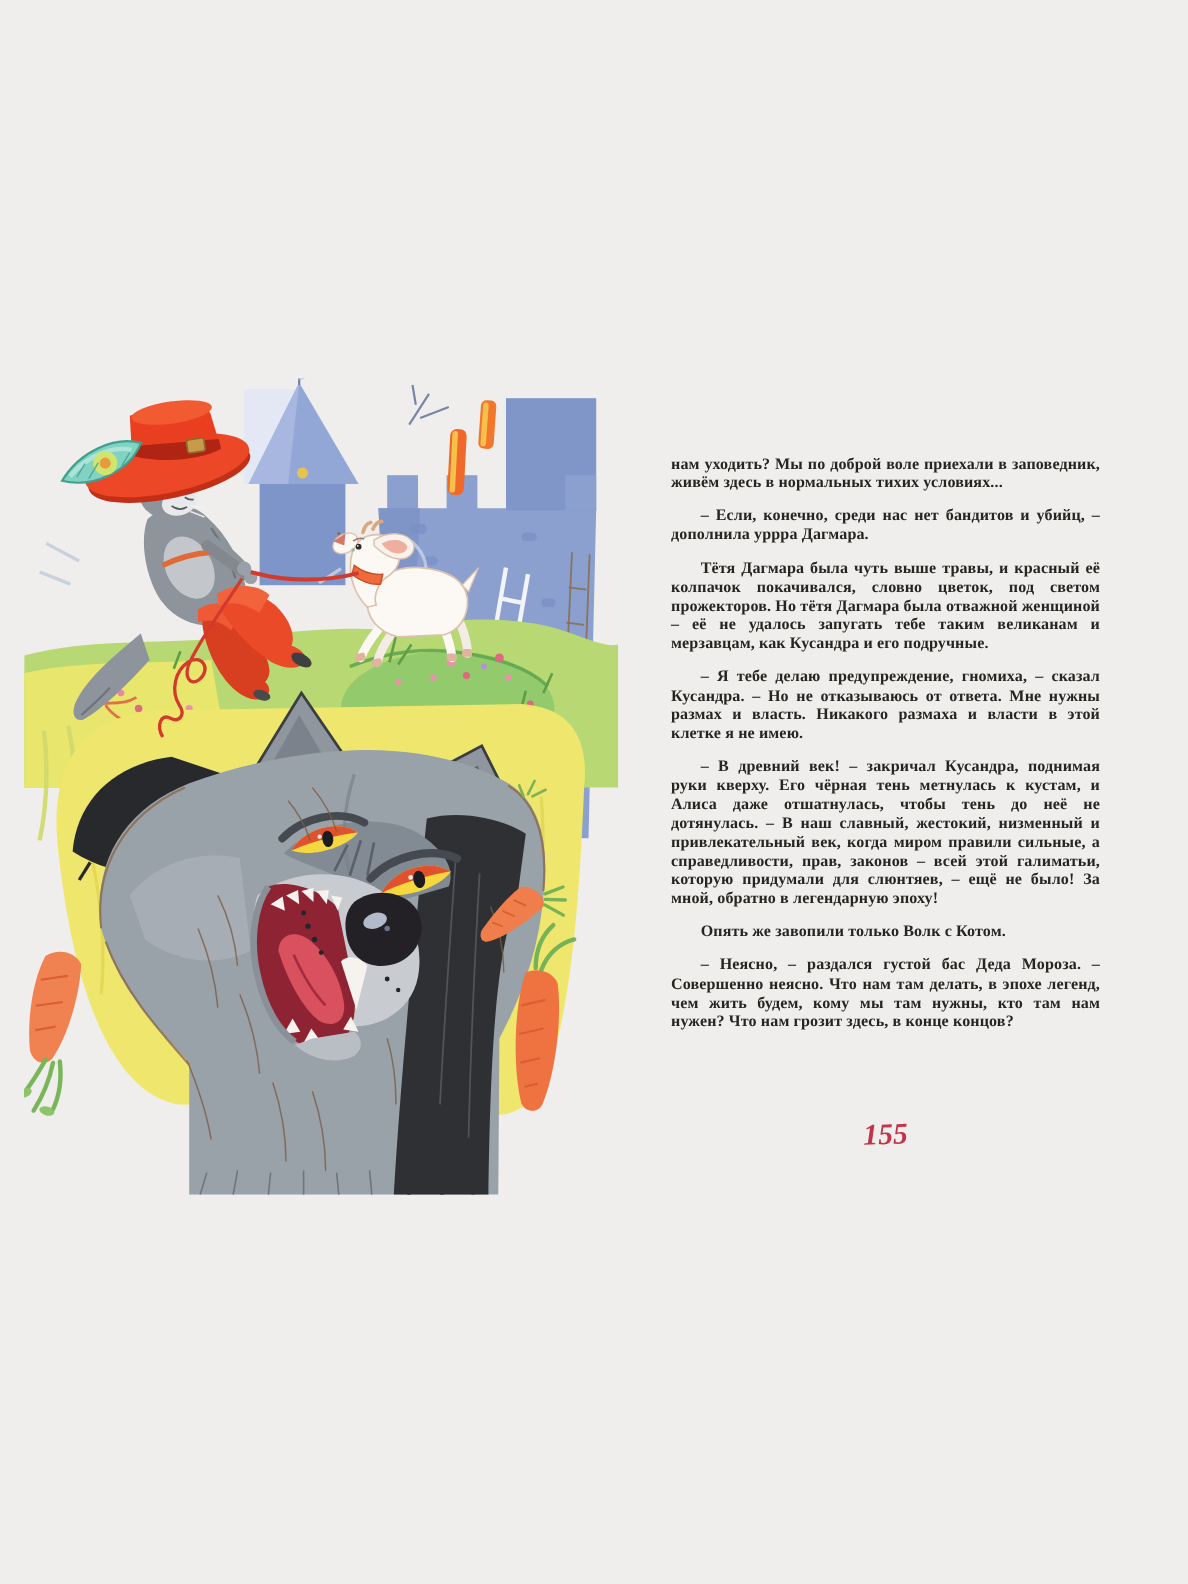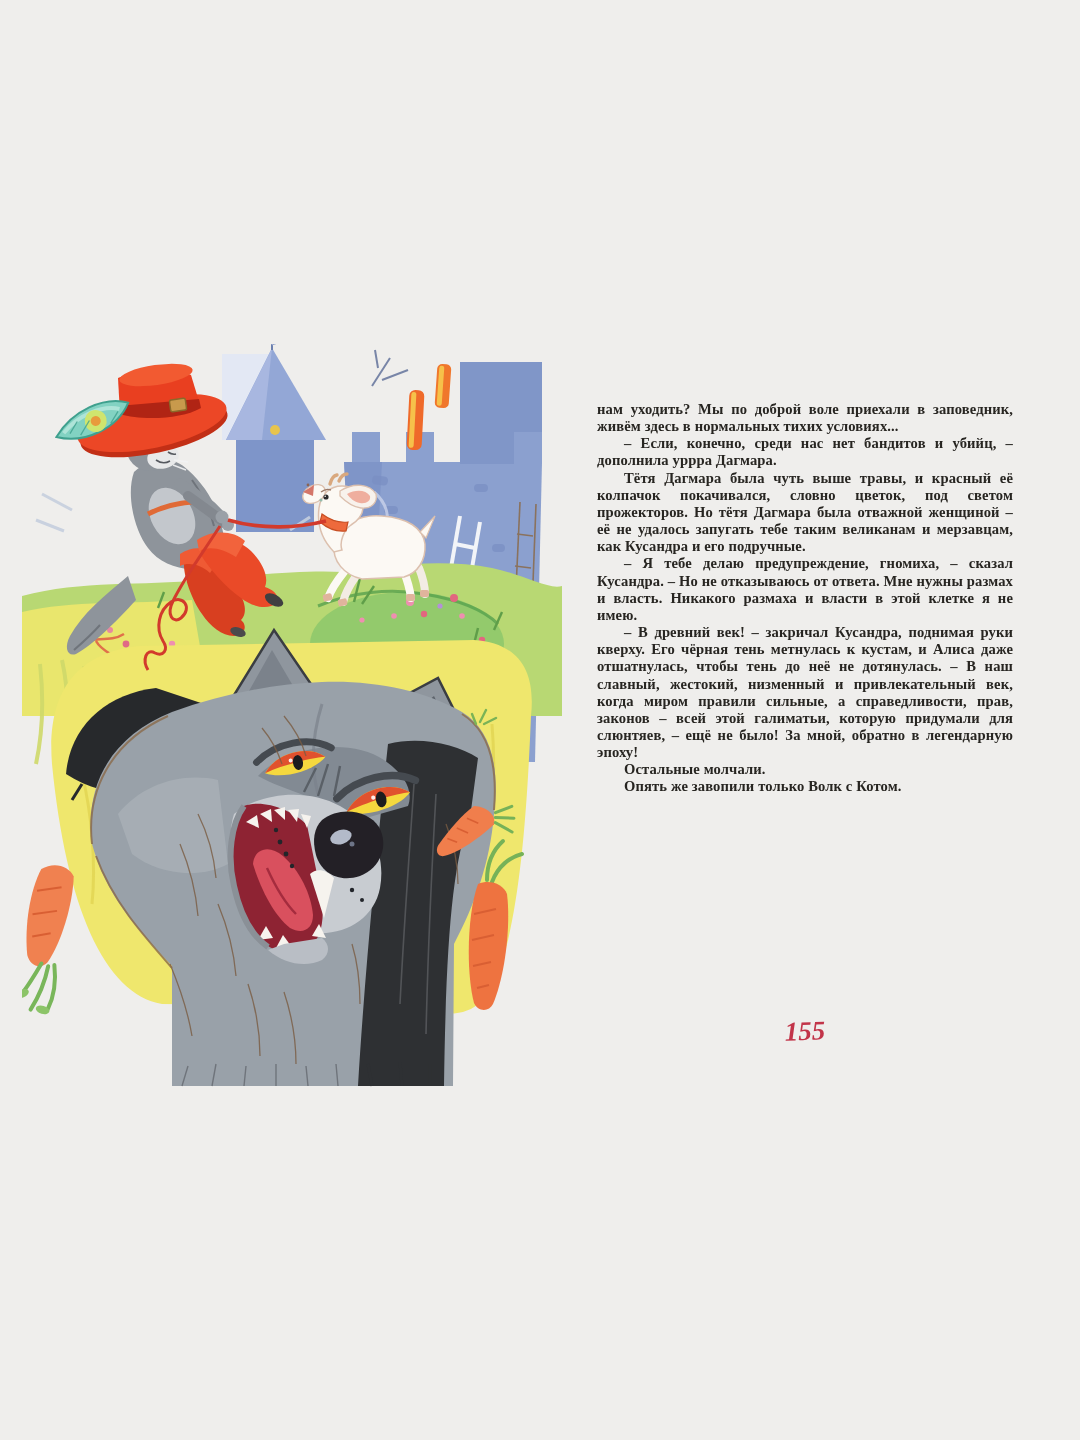--- a/index.html
+++ b/index.html
@@ -12,21 +12,21 @@
     position:absolute;left:22px;top:344px;width:540px;height:748px;margin:0;
   }
   .illustration svg{display:block;width:100%;height:100%;}
   .text-col{
     position:absolute;left:597px;top:401px;width:416px;
     font-family:"Liberation Serif",serif;
     font-size:14.6px;line-height:17.15px;font-weight:600;
     color:#272521;text-align:justify;letter-spacing:.12px;
     hyphens:auto;-webkit-hyphens:auto;
   }
-  .text-col p{margin:0;}
+  .text-col p{margin:13px;}
   .text-col p.ind{text-indent:27px;}
   .page-num{
     position:absolute;left:597px;top:1016px;width:416px;text-align:center;
     font-family:"Liberation Serif",serif;font-style:italic;font-weight:700;
     font-size:27px;color:#c23449;transform:rotate(-2deg);
   }
 </style>
 </head>
 <body>
 
@@ -439,19 +439,19 @@
       </g>
     </svg>
   </figure>
 
   <div class="text-col">
     <p>нам уходить? Мы по доброй воле приехали в заповедник, живём здесь в нормальных тихих условиях...</p>
     <p class="ind">– Если, конечно, среди нас нет бандитов и убийц, – дополнила уррра Дагмара.</p>
     <p class="ind">Тётя Дагмара была чуть выше травы, и красный её колпачок покачивался, словно цветок, под светом прожекторов. Но тётя Дагмара была отважной женщиной – её не удалось запугать тебе таким великанам и мерзавцам, как Кусандра и его подручные.</p>
     <p class="ind">– Я тебе делаю предупреждение, гномиха, – сказал Кусандра. – Но не отказываюсь от ответа. Мне нужны размах и власть. Никакого размаха и власти в этой клетке я не имею.</p>
     <p class="ind">– В древний век! – закричал Кусандра, поднимая руки кверху. Его чёрная тень метнулась к кустам, и Алиса даже отшатнулась, чтобы тень до неё не дотянулась. – В наш славный, жестокий, низменный и привлекательный век, когда миром правили сильные, а справедливости, прав, законов – всей этой галиматьи, которую придумали для слюнтяев, – ещё не было! За мной, обратно в легендарную эпоху!</p>
-    <p class="ind">Остальные молчали.</p>
     <p class="ind">Опять же завопили только Волк с Котом.</p>
+    <p class="ind">– Неясно, – раздался густой бас Деда Мороза. – Совершенно неясно. Что нам там делать, в эпохе легенд, чем жить будем, кому мы там нужны, кто там нам нужен? Что нам грозит здесь, в конце концов?</p>
   </div>
 
   <div class="page-num">155</div>
 
 </div>
 
 </body></html>

